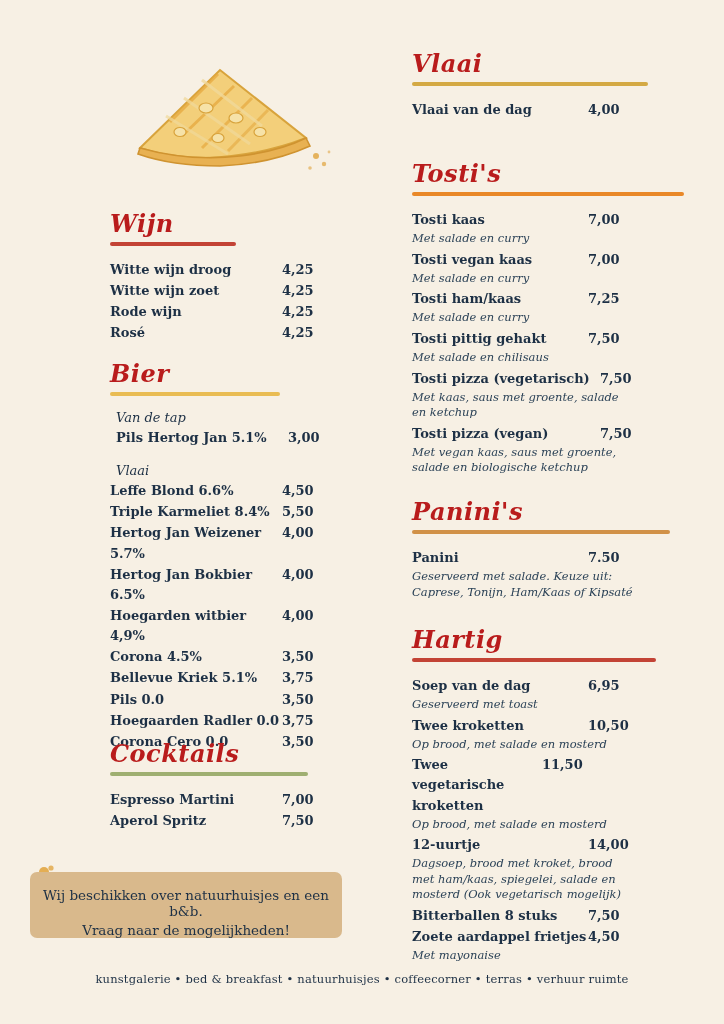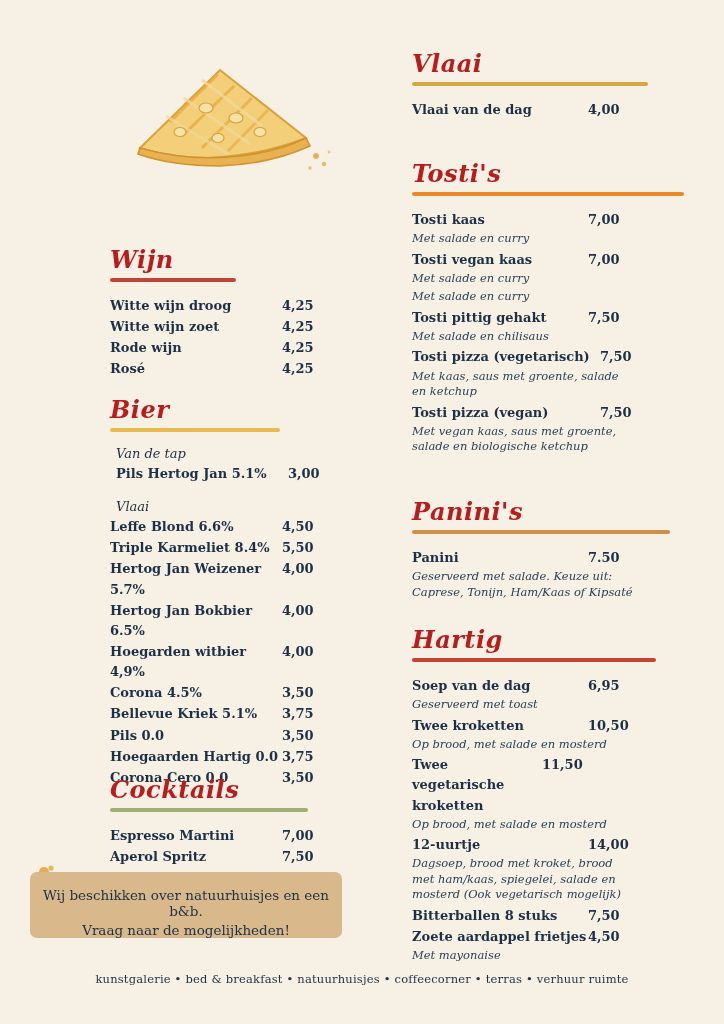--- a/index.html
+++ b/index.html
@@ -19,21 +19,20 @@
     position: absolute;
     inset: 0;
     padding: 0;
   }
   .col-left {
     position: absolute;
     left: 0;
     top: 0;
     width: 372px;
     height: 960px;
-    margin-top: 36px;
   }
   .col-right {
     position: absolute;
     left: 372px;
     top: 0;
     width: 352px;
     height: 960px;
   }
 
   
@@ -271,21 +270,21 @@
         </div>
         <div class="row">
           <span class="nm">Bellevue Kriek 5.1%</span>
           <span class="pr">3,75</span>
         </div>
         <div class="row">
           <span class="nm">Pils 0.0</span>
           <span class="pr">3,50</span>
         </div>
         <div class="row">
-          <span class="nm">Hoegaarden Hartig 0.0</span>
+          <span class="nm">Hoegaarden Radler 0.0</span>
           <span class="pr">3,75</span>
         </div>
         <div class="row">
           <span class="nm">Corona Cero 0.0</span>
           <span class="pr">3,50</span>
         </div>
       </div>
     </div>
 
     <div class="sec" style="left:110px; top:742px; width:250px;">
@@ -325,20 +324,24 @@
         <div class="row">
           <span class="nm">Tosti kaas</span>
           <span class="pr">7,00</span>
         </div>
         <div class="sub">Met salade en curry</div>
         <div class="row">
           <span class="nm">Tosti vegan kaas</span>
           <span class="pr">7,00</span>
         </div>
         <div class="sub">Met salade en curry</div>
+        <div class="row">
+          <span class="nm">Tosti ham/kaas</span>
+          <span class="pr">7,25</span>
+        </div>
         <div class="sub">Met salade en curry</div>
         <div class="row">
           <span class="nm">Tosti pittig gehakt</span>
           <span class="pr">7,50</span>
         </div>
         <div class="sub">Met salade en chilisaus</div>
         <div class="row">
           <span class="nm" style="width:188px;">Tosti pizza (vegetarisch)</span>
           <span class="pr" style="width:48px;">7,50</span>
         </div>

